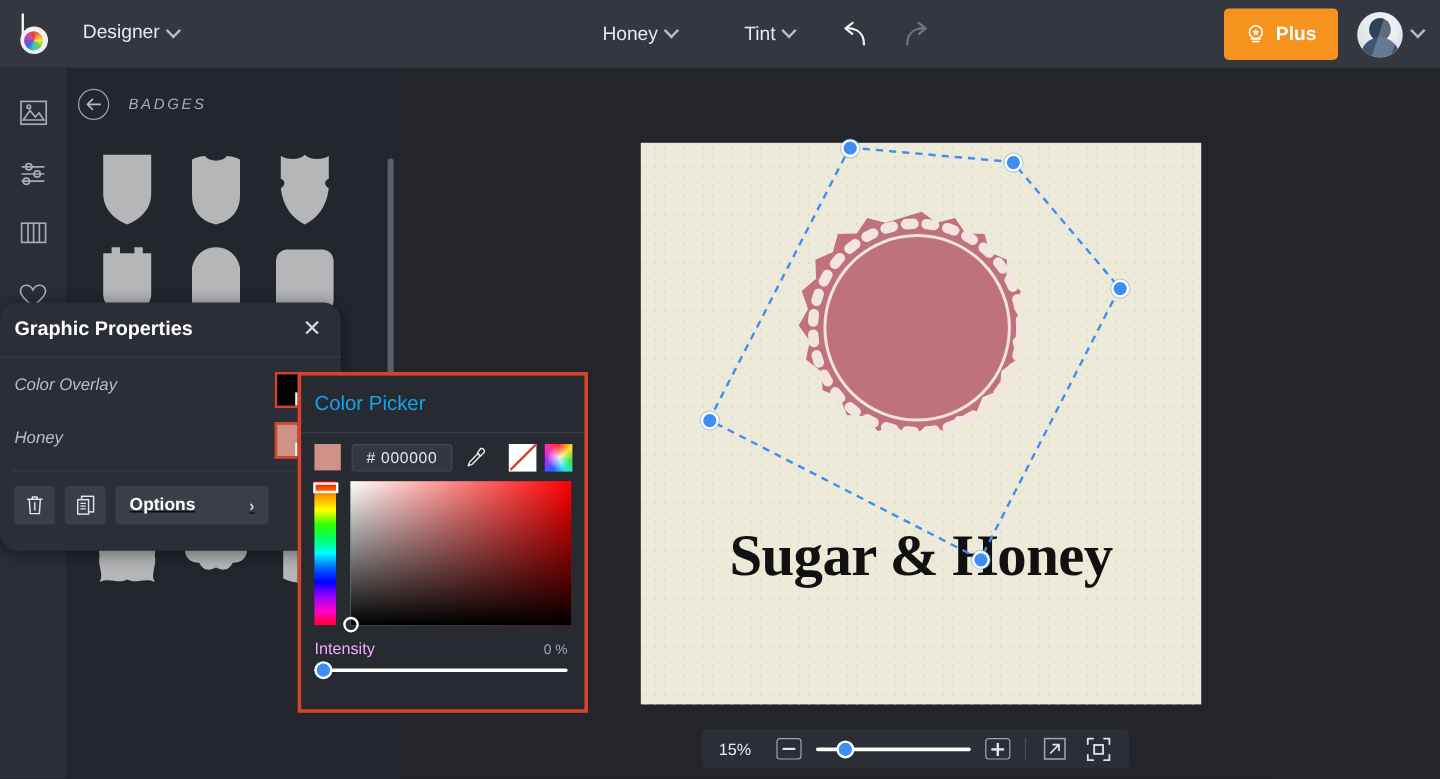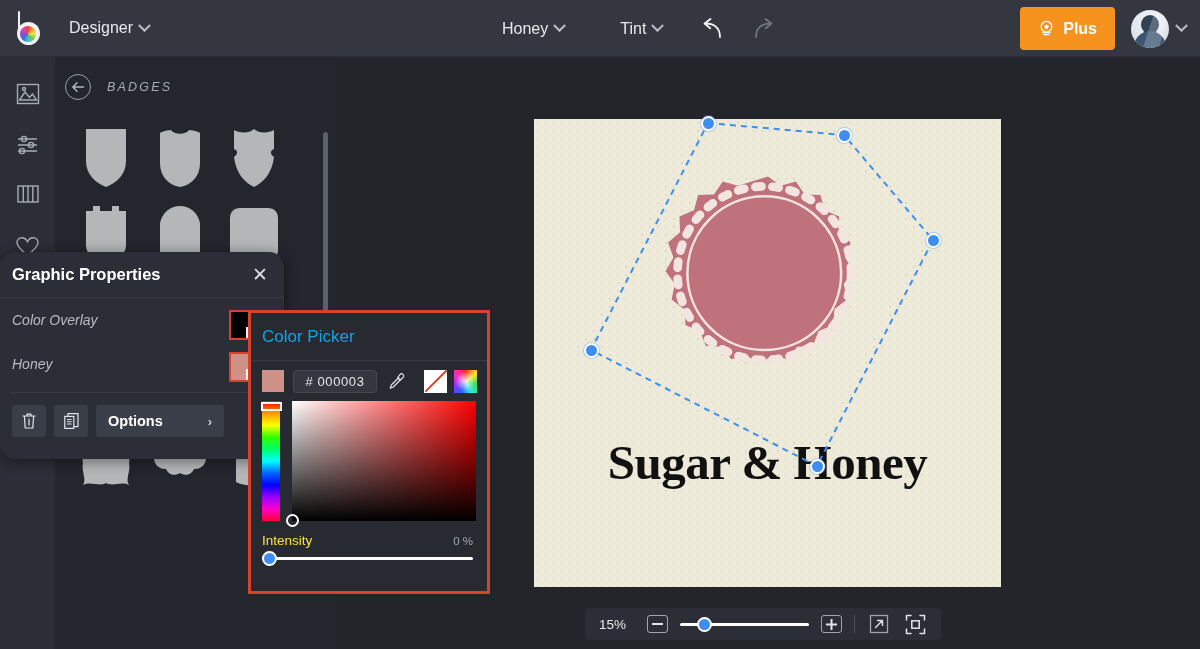--- a/index.html
+++ b/index.html
@@ -104,21 +104,21 @@
   .swatch {
     position: absolute; right: 23px; width: 32px; height: 30px;
     border: 2px solid #d6422c; cursor: pointer;
   }
   .swatch .sw-chev {
     position: absolute; right: 0; bottom: 0; width: 13px; height: 11px;
     background: #f3f3f3; display: flex; align-items: center; justify-content: center;
     font-size: 8px; color: #333; line-height: 1;
   }
   .gp-sep { height: 1px; background: #383c46; margin: 6px 10px 0 10px; }
-  .gp-tools { display: flex; align-items: flex-start; gap: 8px; padding: 12px 0 0 12px; }
+  .gp-tools { display: flex; align-items: flex-start; gap: 8px; padding: 12px 0 0 12px; text-decoration: underline; }
   .tool-btn {
     width: 34px; height: 32px; background: #3a3e49; border: none; border-radius: 3px;
     display: flex; align-items: center; justify-content: center; cursor: pointer;
   }
   .options-btn {
     width: 128px; height: 32px; background: #3a3e49; border: none; border-radius: 3px;
     color: #ffffff; font-size: 14.5px; font-weight: bold; cursor: pointer;
     display: flex; align-items: center; justify-content: space-between; padding: 0 12px;
   }
   .opt-chev { color: #cfd2d8; font-size: 13px; }
@@ -165,21 +165,21 @@
   }
   .sv-box { width: 190px; height: 120px; position: relative; cursor: crosshair; }
   .sv-box .sat { position: absolute; inset: 0; background: linear-gradient(to right,#ffffff,#ff0000); }
   .sv-box .val { position: absolute; inset: 0; background: linear-gradient(to bottom,rgba(0,0,0,0),#000000); }
   .sv-cursor {
     position: absolute; width: 13px; height: 13px; border: 2.5px solid #ffffff;
     border-radius: 50%; background: transparent;
   }
   .cp-intensity { padding: 12px 14px 0 11px; }
   .int-row { display: flex; justify-content: space-between; align-items: baseline; }
-  .int-label { color: #fde047; font-size: 13.5px; }
+  .int-label { color: #f0abfc; font-size: 13.5px; }
   .int-val { color: #a4a8b0; font-size: 11.5px; }
   .int-track {
     margin-top: 9px; height: 3px; background: #ffffff; border-radius: 2px; position: relative; cursor: pointer;
   }
   .int-knob {
     position: absolute; top: -6px; width: 15px; height: 15px; border-radius: 50%;
     background: #3d8ef0; border: 2px solid #ffffff; box-sizing: border-box;
   }
 
   
@@ -462,21 +462,21 @@
     <div class="gp-tab" style="top:166px"></div>
   </div>
 
   <div class="cp">
     <div class="cp-head">
       <div class="cp-title">Color Picker</div>
     </div>
 
     <div class="cp-toprow">
       <div class="cp-swatch"></div>
-      <div class="hex-field"># 000003</div>
+      <div class="hex-field"># 000000</div>
       <div class="eyedrop">
         <svg width="17" height="18" viewBox="0 0 17 18">
           <path d="M12.6 1.8 a2.4 2.4 0 0 1 3 3 L12.4 8 l-2.6-2.6z" fill="none" stroke="#e2e4e8" stroke-width="1.2" stroke-linejoin="round"></path>
           <path d="M10.3 6 L3.4 13 L2.2 16.2 L5.3 15 L12.2 8z" fill="none" stroke="#e2e4e8" stroke-width="1.2" stroke-linejoin="round"></path>
         </svg>
       </div>
       <div class="cp-right-icons">
         <div class="icon-sq transparent-sq"></div>
         <div class="icon-sq wheel-sq"></div>
       </div>

